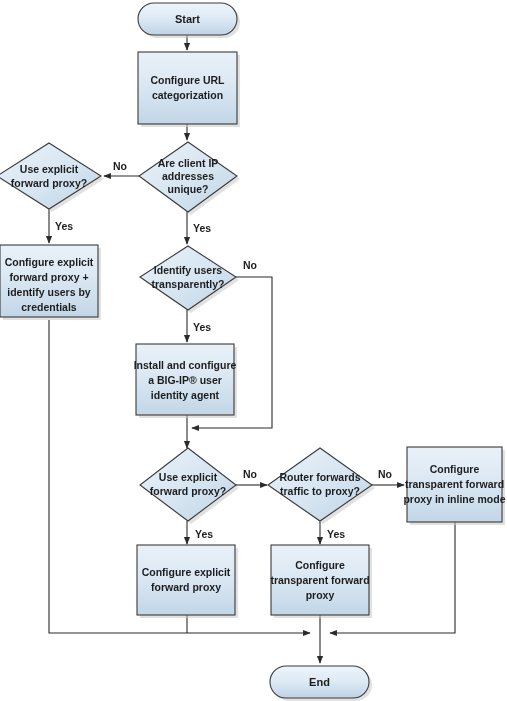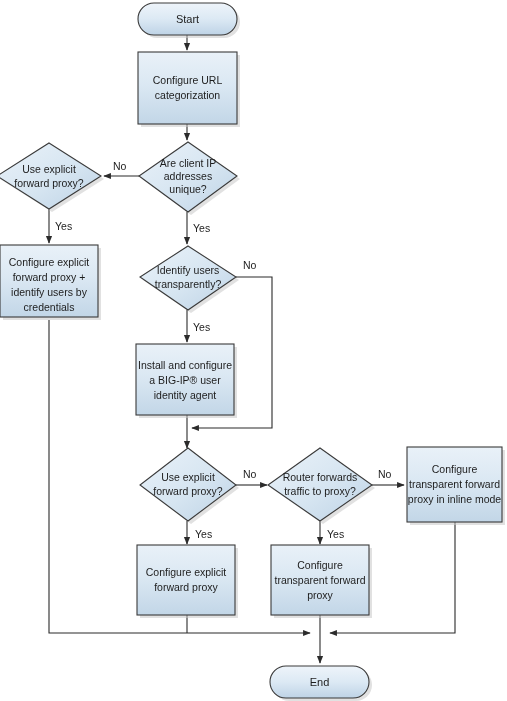--- a/index.html
+++ b/index.html
@@ -7,20 +7,21 @@
     padding: 0;
     background: #ffffff;
   }
   #flowchart-root {
     position: relative;
     width: 507px;
     height: 701px;
     background: #ffffff;
     font-family: "Liberation Sans", sans-serif;
     overflow: hidden;
+    font-weight: bold;
   }
   svg.chart-svg {
     display: block;
     width: 507px;
     height: 701px;
   }
   .node-shape {
     stroke: #3a3a3a;
     stroke-width: 1.1;
   }

